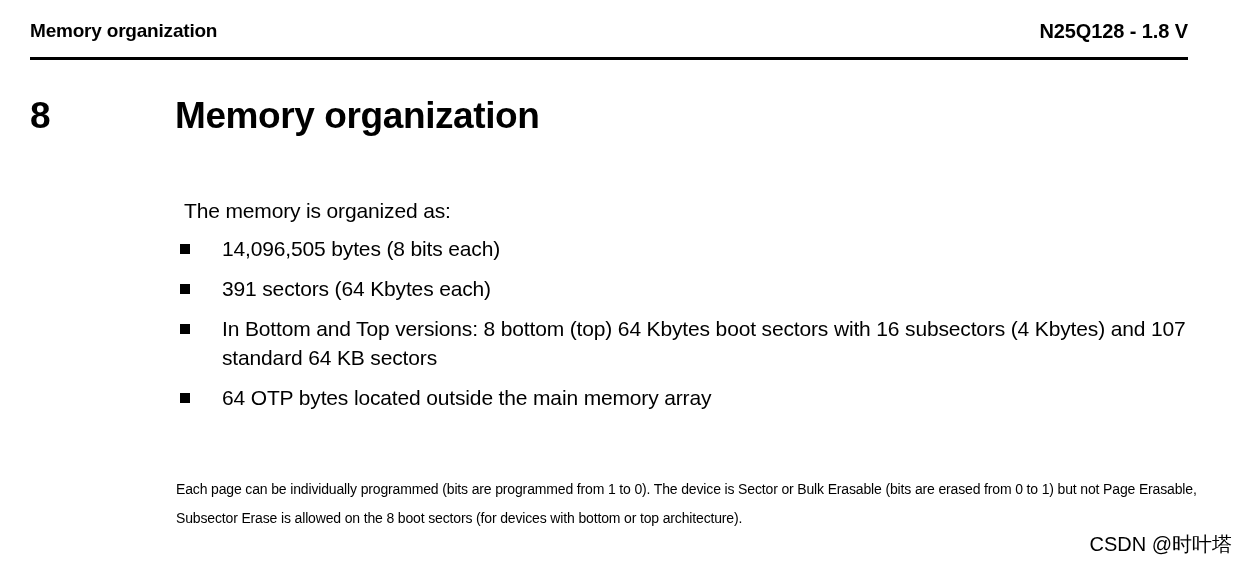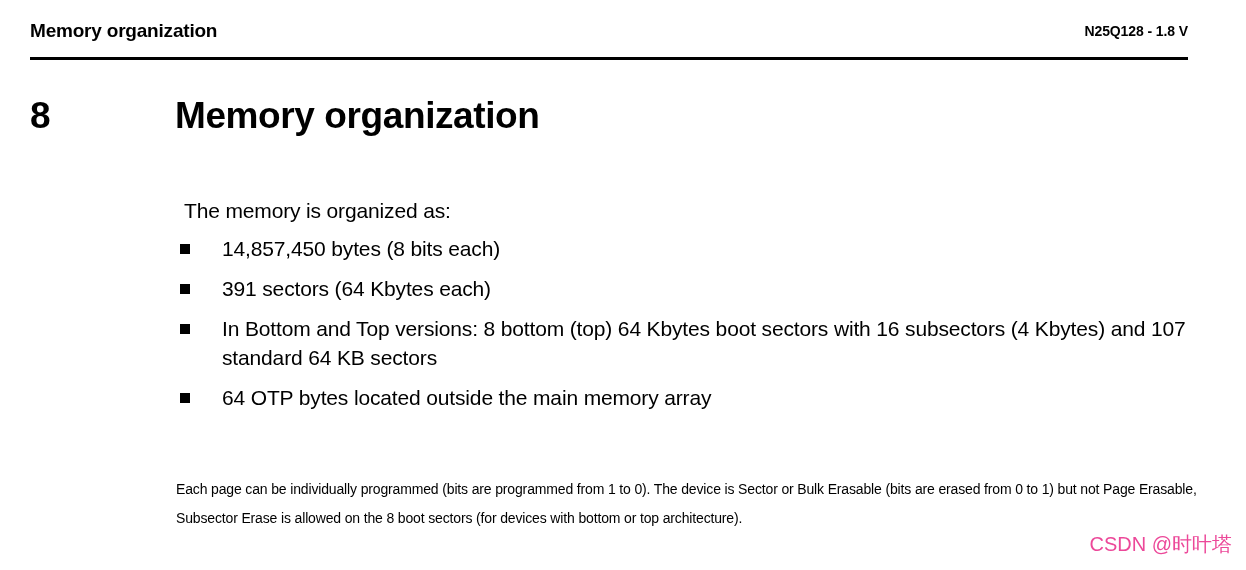--- a/index.html
+++ b/index.html
@@ -29,21 +29,21 @@
     justify-content: space-between;
   }
   .header-left {
     font-size: 19px;
     font-weight: bold;
     letter-spacing: -0.2px;
     line-height: 22px;
     white-space: nowrap;
   }
   .header-right {
-    font-size: 14px;
+    font-size: 20px;
     font-weight: bold;
     letter-spacing: -0.1px;
     line-height: 22px;
     white-space: nowrap;
   }
   .header-rule {
     position: absolute;
     top: 57px;
     left: 30px;
     width: 1158px;
@@ -134,21 +134,21 @@
     letter-spacing: -0.15px;
   }
 
   
   .watermark {
     position: absolute;
     right: 14px;
     bottom: 14px;
     font-size: 20px;
     line-height: 24px;
-    color: #ec4899;
+    color: #000000;
     white-space: nowrap;
     pointer-events: none;
     user-select: none;
   }
 </style>
 </head>
 <body>
 
 <div class="page-header">
   <span class="header-left">Memory organization</span>
@@ -160,21 +160,21 @@
   <span class="section-number">8</span>
   <span class="section-title">Memory organization</span>
 </div>
 
 <div class="body-block">
   <div class="intro-line">The memory is organized as:</div>
 
   <ul class="bullet-list">
     <li class="bullet-item">
       <span class="bullet-marker"></span>
-      <span class="bullet-text">14,857,450 bytes (8 bits each)</span>
+      <span class="bullet-text">14,096,505 bytes (8 bits each)</span>
     </li>
     <li class="bullet-item">
       <span class="bullet-marker"></span>
       <span class="bullet-text">391 sectors (64 Kbytes each)</span>
     </li>
     <li class="bullet-item">
       <span class="bullet-marker"></span>
       <span class="bullet-text">In Bottom and Top versions: 8 bottom (top) 64 Kbytes boot sectors with 16 subsectors (4 Kbytes) and 107 standard 64 KB sectors</span>
     </li>
     <li class="bullet-item">

